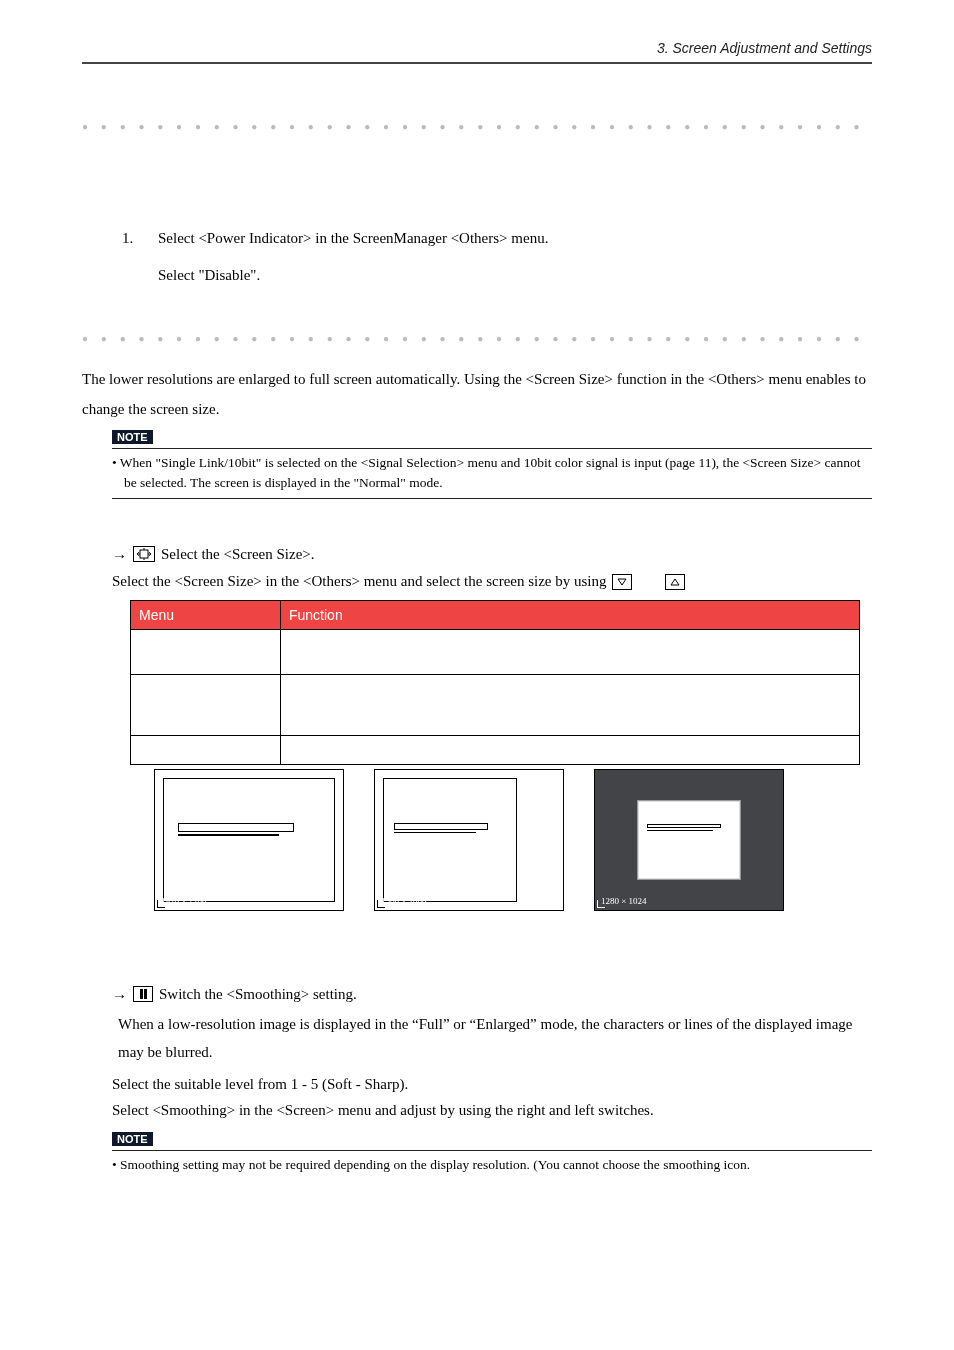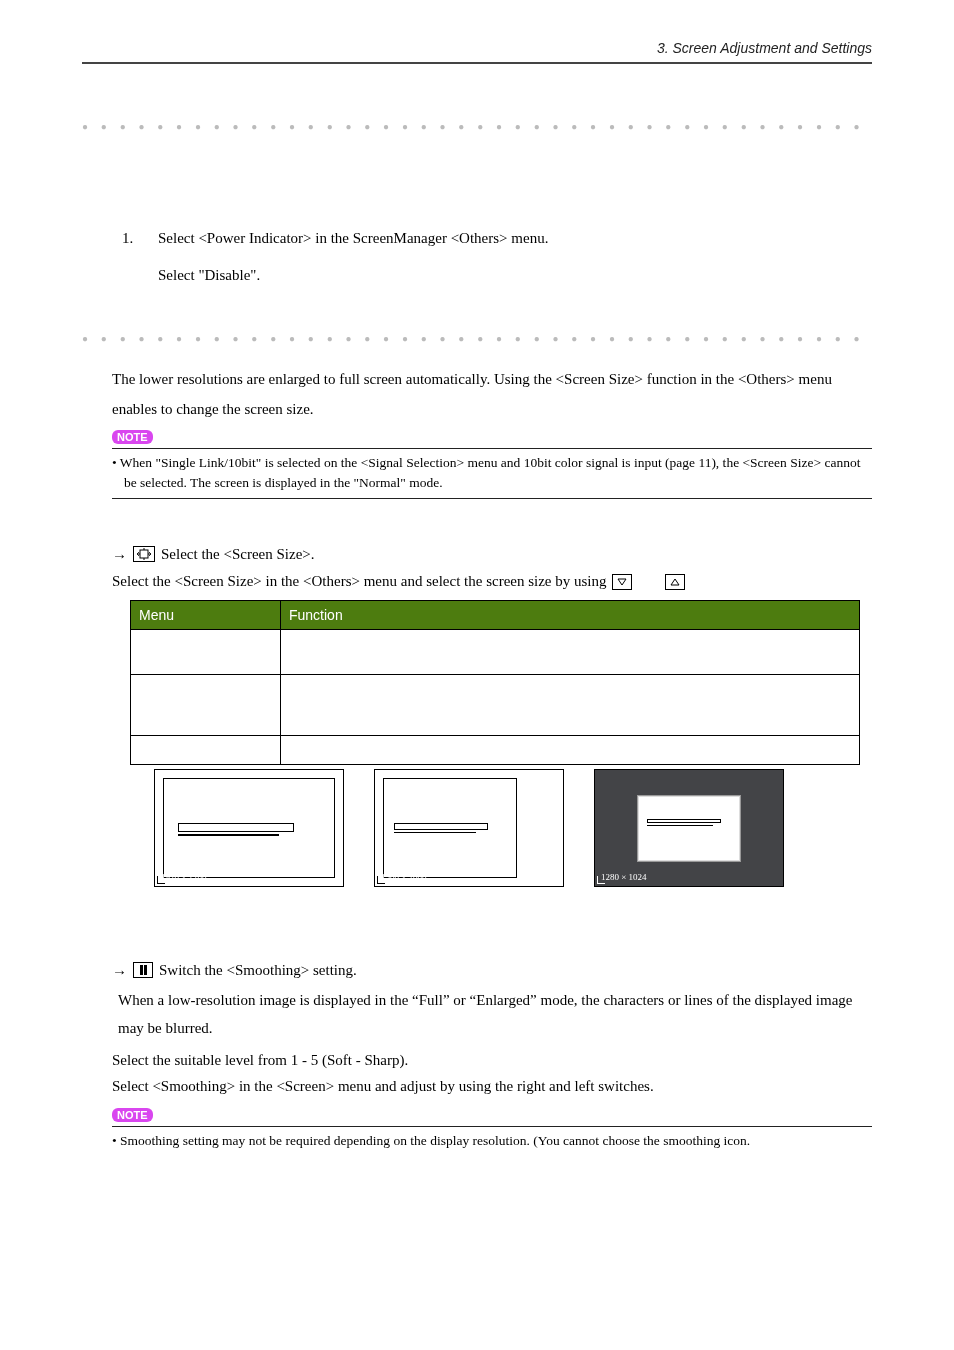--- a/index.html
+++ b/index.html
@@ -7,39 +7,39 @@
   .page { width: 954px; height: 1350px; margin: 0 auto; background: #fff; padding: 40px 82px 30px 82px; position: relative; }
   .hdr-right { text-align: right; font-family: Arial, sans-serif; font-size: 14px; color: #222; margin-bottom: 6px; font-style: italic; }
   .hr-top { border: none; border-top: 2px solid #444; margin-bottom: 28px; }
   .sec-title { font-family: Arial, sans-serif; font-size: 22px; font-weight: bold; color: #fff; margin-top: 8px; margin-bottom: 6px; }
   .dotted { letter-spacing: 5px; font-weight: bold; color: #bbb; font-size: 10px; line-height: 6px; overflow: hidden; white-space: nowrap; font-family: Arial, sans-serif; margin-bottom: 22px; }
   .body-text { font-size: 15px; color: #000; line-height: 1.5; }
   .ol-row { display: flex; gap: 22px; margin-left: 40px; margin-bottom: 14px; }
   .ol-num { width: 14px; }
   .indent2 { margin-left: 76px; margin-bottom: 18px; }
   .para { margin-left: 30px; margin-bottom: 4px; }
-  .para-line { margin-left: 30px; font-size: 15px; line-height: 2.0; }
-  .note-label { background: #d946ef; color: #fff; font-family: Arial, sans-serif; font-size: 11px; font-weight: bold; padding: 1px 5px; display: inline-block; margin-left: 30px; margin-top: 6px; margin-bottom: 2px; border-radius: 6px; }
+  .para-line { font-size: 15px; line-height: 2.0; }
+  .note-label { background: #0f172a; color: #fff; font-family: Arial, sans-serif; font-size: 11px; font-weight: bold; padding: 1px 5px; display: inline-block; margin-left: 30px; margin-top: 6px; margin-bottom: 2px; }
   .note-hr-top { border: none; border-top: 1px solid #222; margin-left: 30px; margin-top: 2px; }
   .note-bullet { font-size: 13.5px; margin-left: 30px; padding-left: 12px; text-indent: -12px; line-height: 1.45; margin-top: 4px; }
   .note-hr-bot { border: none; border-top: 1px solid #222; margin-left: 30px; margin-top: 6px; margin-bottom: 14px; }
   .subhead { font-family: Arial, sans-serif; color: #fff; font-size: 17px; font-weight: bold; margin-left: 30px; margin-top: 18px; margin-bottom: 6px; }
   .arrow-line { margin-left: 30px; font-size: 15px; display: flex; align-items: center; gap: 6px; margin-bottom: 4px; }
   .icon-box { display: inline-flex; align-items: center; justify-content: center; border: 1px solid #000; height: 16px; min-width: 20px; padding: 0 2px; font-size: 10px; vertical-align: middle; background: #fff; }
   .icon-box svg { display: block; }
   .inline-icon { display: inline-flex; vertical-align: middle; margin: 0 2px; }
   table.opt { border-collapse: collapse; margin-left: 48px; width: 730px; margin-top: 6px; font-size: 14px; }
   table.opt th, table.opt td { border: 1px solid #000; padding: 6px 8px; vertical-align: top; text-align: left; }
-  table.opt thead th { background: #4d7c0f; font-weight: normal; font-family: Arial, sans-serif; color: #fff; }
+  table.opt thead th { background: #ef4444; font-weight: normal; font-family: Arial, sans-serif; color: #fff; }
   table.opt td.mcol { width: 150px; }
   .hidden-text { color: #fff; }
   .example-line { margin-left: 48px; font-size: 15px; margin-top: 22px; margin-bottom: 14px; }
   .fig-row { display: flex; gap: 30px; margin-left: 72px; margin-top: 4px; }
   .fig { width: 190px; }
-  .fig-outer { border: 1px solid #000; height: 118px; padding: 8px; position: relative; background: #fff; }
+  .fig-outer { border: 1px solid #000; height: 142px; padding: 8px; position: relative; background: #fff; }
   .fig-caption { text-align: center; color: #fff; font-size: 14px; margin-top: 4px; }
   .screen-full { border: 1px solid #000; width: 100%; height: 100%; position: relative; background: #fff; }
   .screen-full .bar { position: absolute; left: 14px; right: 40px; top: 44px; height: 9px; border: 1px solid #000; background: #fff; }
   .screen-full .bar2 { position: absolute; left: 14px; right: 55px; top: 55px; height: 0; border-top: 2px solid #000; }
   .screen-enl { border: 1px solid #000; width: 78%; height: 100%; position: relative; background: #fff; margin-left: 0; }
   .screen-enl .bar { position: absolute; left: 10px; right: 28px; top: 44px; height: 7px; border: 1px solid #000; }
   .screen-enl .bar2 { position: absolute; left: 10px; right: 40px; top: 53px; border-top: 1.5px solid #000; }
   .screen-norm { background: #434447; width: 100%; height: 100%; display: flex; align-items: center; justify-content: center; }
   .screen-norm .inner { width: 54%; height: 56%; background: #fff; border: 1px solid #ddd; position: relative; box-shadow: 0 0 0 1px #999; }
   .screen-norm .bar { position: absolute; left: 8px; right: 18px; top: 22px; height: 4px; border: 1px solid #000; }

